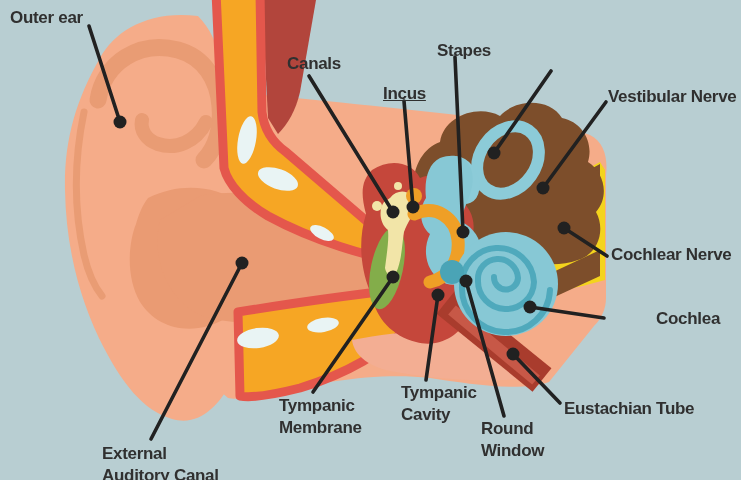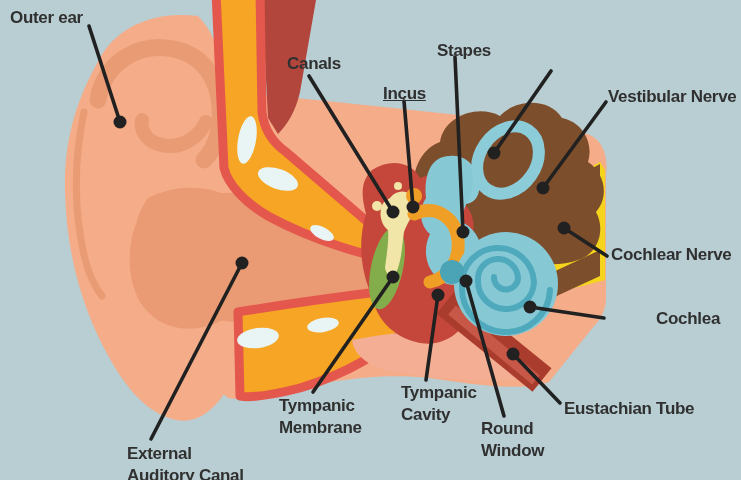--- a/index.html
+++ b/index.html
@@ -150,15 +150,15 @@
   <div class="lbl nowrap" style="left:611px; top:244px;">Cochlear Nerve</div>
   <div class="lbl nowrap" style="left:608px; top:86px;">Vestibular Nerve</div>
   <div class="lbl nowrap" style="left:609px; top:308px;margin-left:47px;">Cochlea</div>
   <div class="lbl nowrap" style="left:564px; top:398px;">Eustachian Tube</div>
   <div class="lbl" style="left:481px; top:418px;">Round
 Window</div>
   <div class="lbl" style="left:401px; top:382px;">Tympanic
 Cavity</div>
   <div class="lbl" style="left:279px; top:395px;">Tympanic
 Membrane</div>
-  <div class="lbl" style="left:102px; top:443px;margin-left:25px;">External
+  <div class="lbl" style="left:102px; top:443px;">External
 Auditory Canal</div>
 </div>
 
 </body></html>

